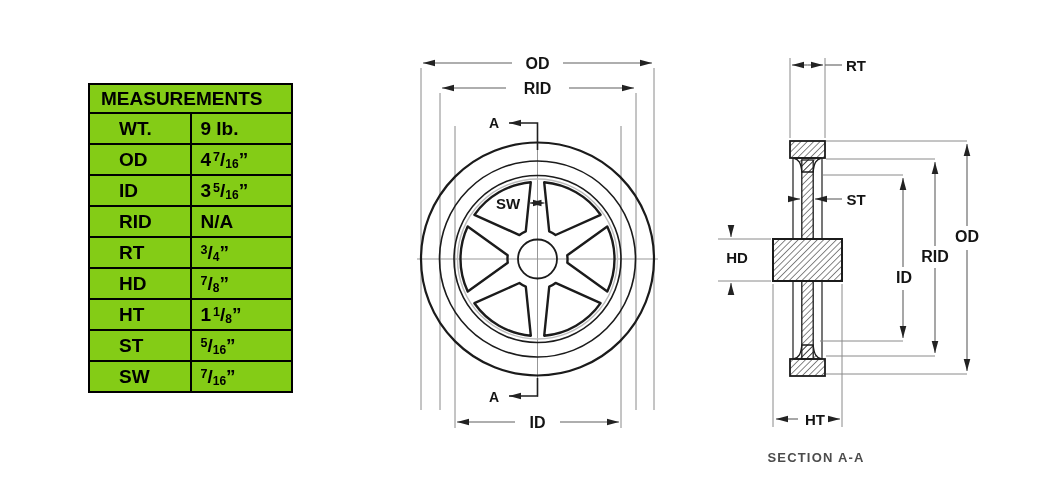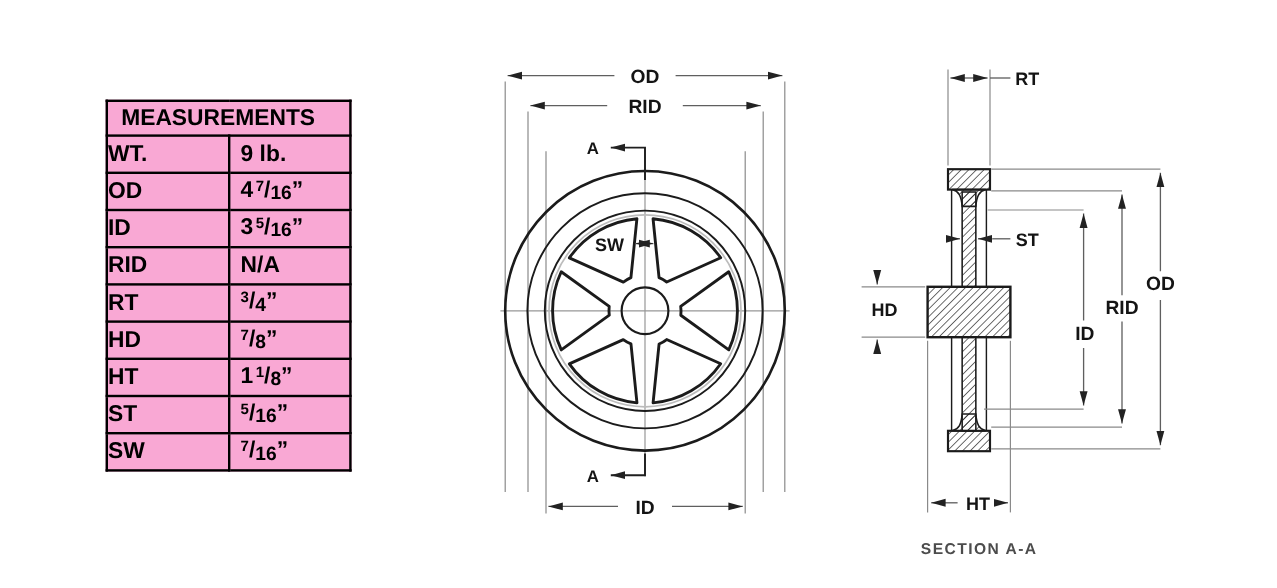--- a/index.html
+++ b/index.html
@@ -1,28 +1,28 @@
 <!DOCTYPE html>
 <html><head>
 <meta charset="utf-8">
 <style>
   html,body{margin:0;padding:0;background:#fff;}
   .canvas{position:relative;width:1032px;height:490px;background:#ffffff;overflow:hidden;
           font-family:"Liberation Sans",sans-serif;}
   
   .meas{position:absolute;left:88px;top:83px;}
-  .meas table{border-collapse:collapse;table-layout:fixed;width:205px;background:#f9a8d4;}
+  .meas table{border-collapse:collapse;table-layout:fixed;width:205px;background:#84cc16;}
   .meas th,.meas td{border:2px solid #000;color:#000;font-weight:bold;white-space:nowrap;
                     font-family:"Liberation Sans",sans-serif;}
   .meas th{height:27px;font-size:19px;text-align:left;padding:0 0 0 11px;}
   .meas td{height:27px;font-size:19px;}
-  .meas td.lab{width:94px;padding-left:0;margin-left:32px;}
+  .meas td.lab{width:94px;padding-left:29px;margin-left:32px;}
   .meas td.val{padding-left:9px;}
   .meas sup{font-size:12.5px;vertical-align:5px;}
-  .meas sub{font-size:16px;vertical-align:-2px;}
+  .meas sub{font-size:12px;vertical-align:-2px;}
   .meas .w{margin-right:2px;}
   
   svg{position:absolute;left:0;top:0;}
   .obj{stroke:#1b1b1b;fill:none;}
   .dim{stroke:#5f5f5f;stroke-width:1.1;fill:none;}
   .ext{stroke:#8a8a8a;stroke-width:1;fill:none;}
   .cl{stroke:#979797;stroke-width:1;fill:none;}
   .hook{stroke:#1f1f1f;stroke-width:1.6;fill:none;}
   .lbl{font:bold 16px "Liberation Sans",sans-serif;fill:#141414;}
   .lbl2{font:bold 15px "Liberation Sans",sans-serif;fill:#141414;}

